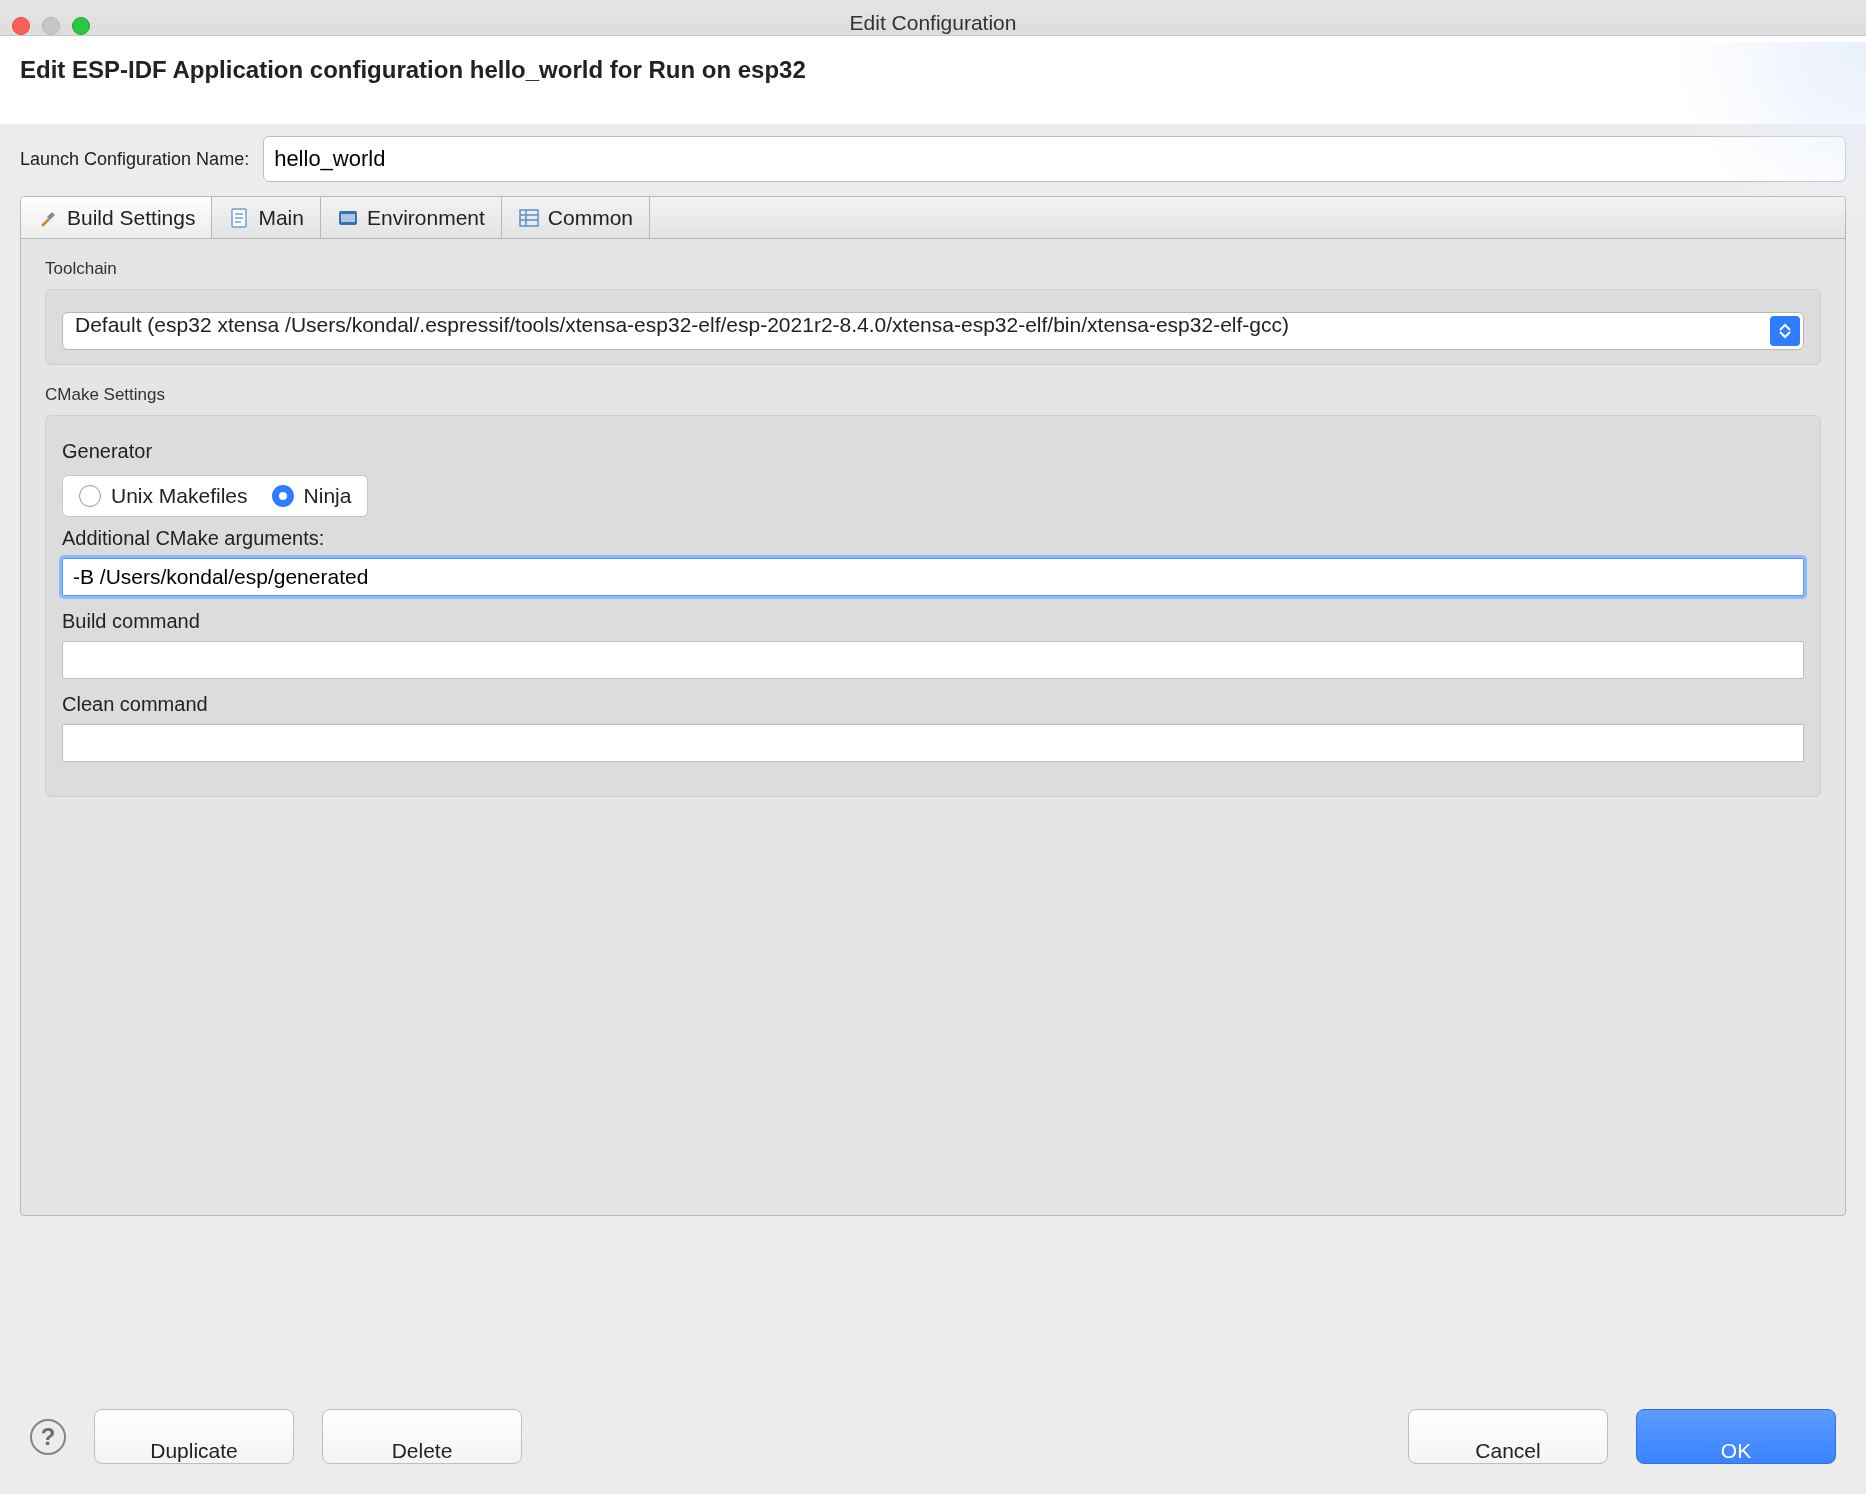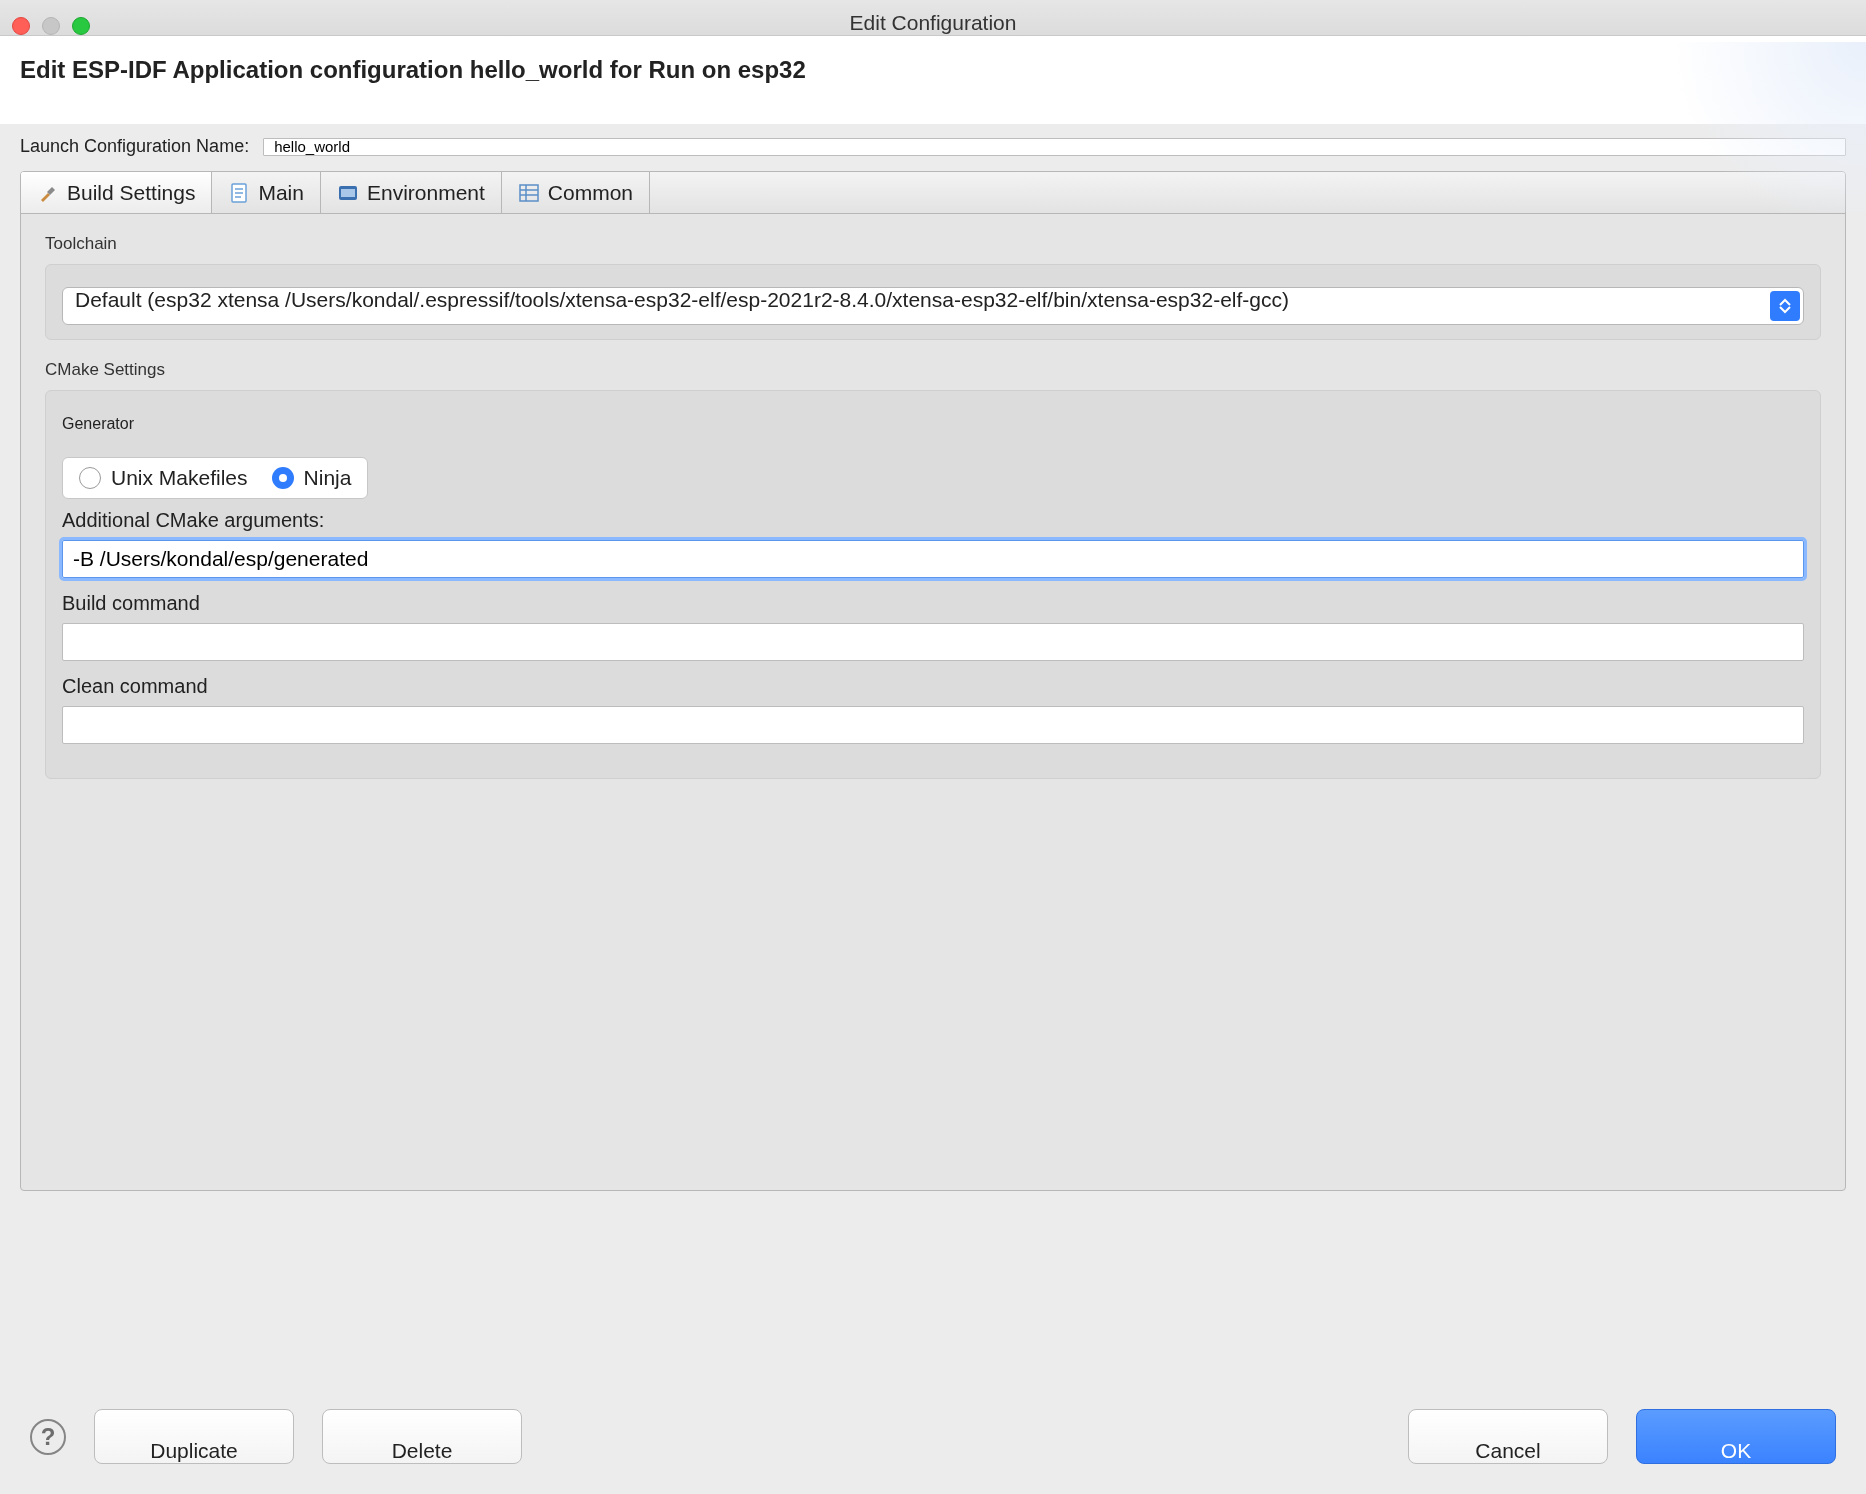--- a/index.html
+++ b/index.html
@@ -103,21 +103,21 @@
     display:flex; align-items:flex-start;
   }
   .select-arrows {
     position:absolute; right:4px; top:4px; bottom:4px; width:30px;
     background:#2f7cff; border-radius:4px;
     display:flex; flex-direction:column; align-items:center; justify-content:center;
     color:#fff;
   }
   .select-arrows svg { display:block; }
 
-  .subsection-label { font-size:16px; margin:10px 0 24px 0; }
+  .subsection-label { font-size:20px; margin:10px 0 12px 0; }
 
   .radio-group {
     display:flex; align-items:center;
     background:#fff;
     border:1px solid #c7c7c7;
     border-radius:6px;
     padding:8px 16px;
     width:max-content;
     gap:24px;
     margin-bottom:10px;
@@ -197,21 +197,21 @@
   <div class="corner-wash"></div>
 
   <div class="header">
     <h1>Edit ESP-IDF Application configuration hello_world for Run on esp32</h1>
   </div>
 
   <div class="content">
 
     <div class="name-row">
       <label>Launch Configuration Name:</label>
-      <input class="" type="text" style="flex: 1 1 0%; height: 18px; border: 1px solid rgb(189, 189, 189); border-radius: 1px; padding: 0px 10px; font-size: 15px; background: rgb(255, 255, 255);" value="hello_world">
+      <input class="" type="text" style="flex: 1 1 0%; height: 46px; border: 1px solid rgb(189, 189, 189); border-radius: 6px; padding: 0px 10px; font-size: 22px; background: rgb(255, 255, 255);" value="hello_world">
     </div>
 
     <div class="tab-container">
       <div class="tabs">
 
         <div class="tab active">
           <span class="tab-icon">
             <svg width="20" height="20" viewBox="0 0 20 20">
               <path d="M3 17 L10 10 L12 12 L5 19 Z" fill="#c98b3f"></path>
               <path d="M9 9 L14 4 L17 7 L12 12 Z" fill="#8a8a8a"></path>

